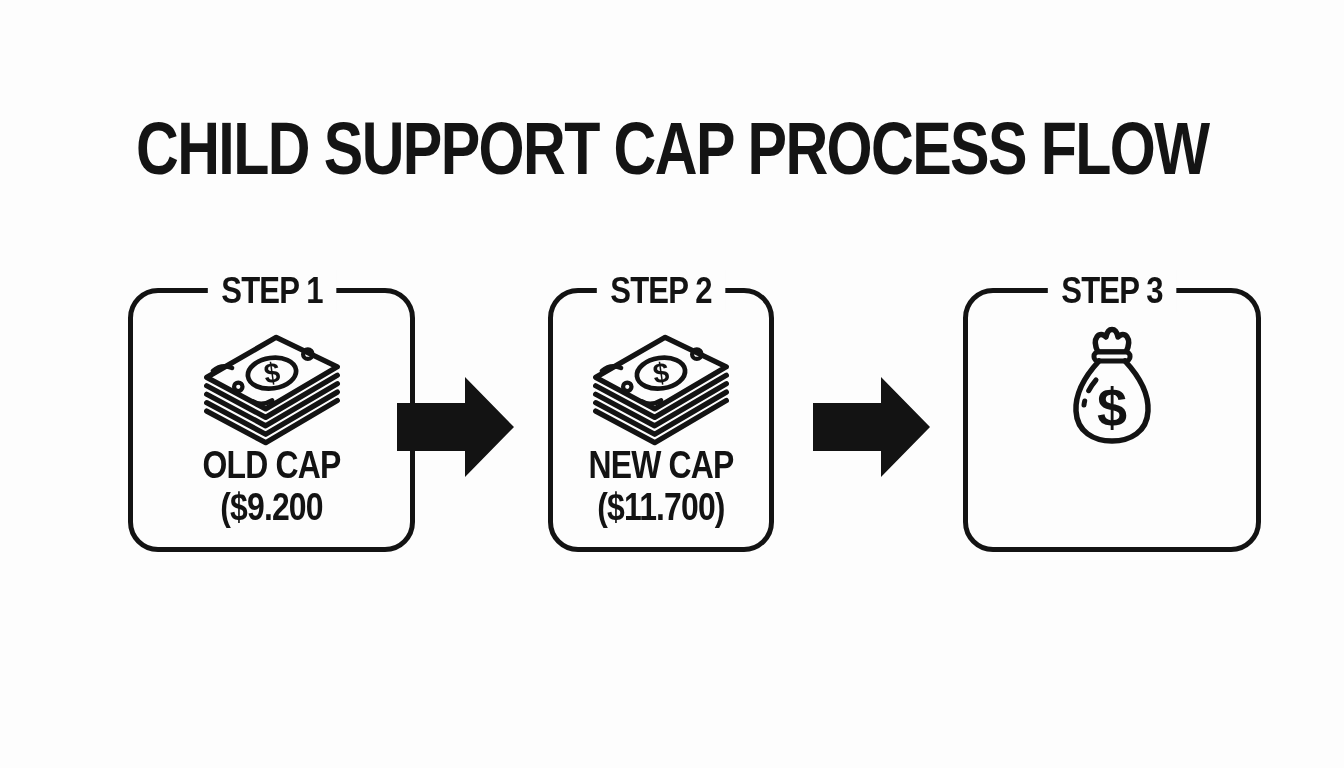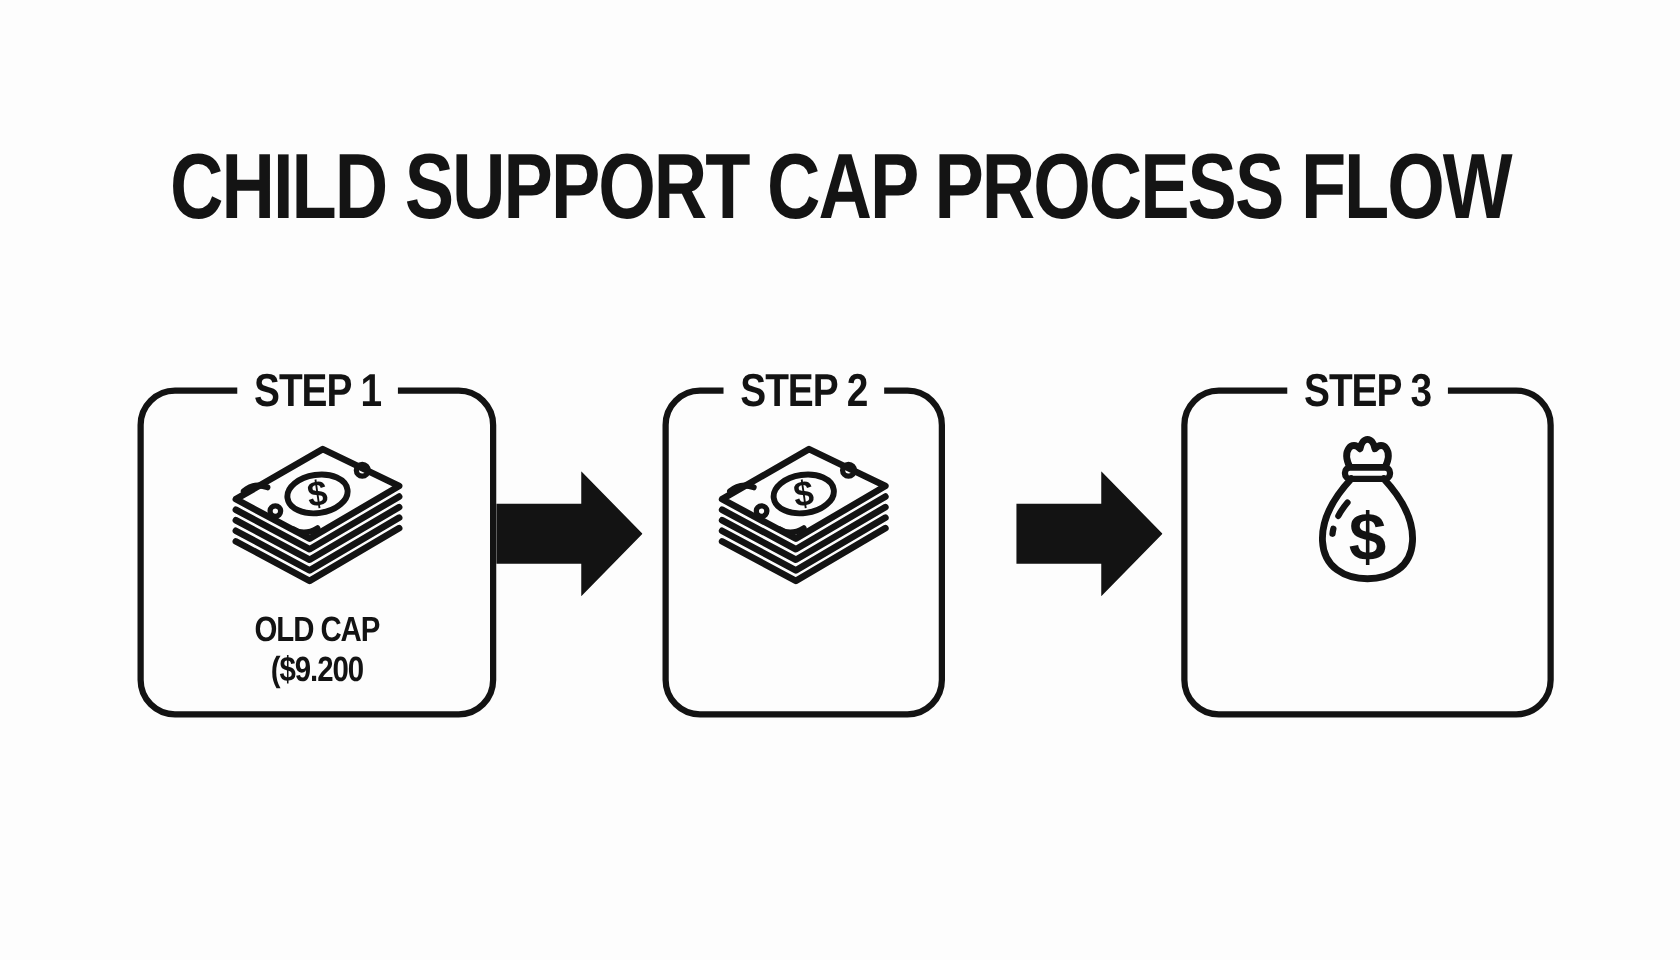--- a/index.html
+++ b/index.html
@@ -31,26 +31,27 @@
     font-weight: 800;
     letter-spacing: -2px;
     color: #141414;
     transform: scaleX(0.80);
     transform-origin: center;
     line-height: 1;
   }
   
   .step-box {
     position: absolute;
-    top: 310px;
+    top: 288px;
     height: 264px;
     border: 5px solid #131313;
     border-radius: 30px;
     box-sizing: border-box;
     background: #fdfdfd;
+    margin-left: 18px;
   }
   .box-1 { left: 110px; width: 287px; }
   .box-2 { left: 530px; width: 226px; }
   .box-3 { left: 945px; width: 298px; }
 
   .step-label {
     position: absolute;
     top: -23px;
     left: 50%;
     transform: translateX(-50%) scaleX(0.84);
@@ -74,21 +75,21 @@
   }
   .box-3 .icon-wrap { top: 32px; }
 
   .caption {
     position: absolute;
     bottom: 18px;
     left: 0;
     width: 100%;
     text-align: center;
     font-weight: 800;
-    font-size: 28px;
+    font-size: 38px;
     line-height: 1.12;
     letter-spacing: -1px;
     color: #131313;
   }
   .caption .cap-line {
     display: block;
     transform: scaleX(0.84);
     transform-origin: center;
     white-space: nowrap;
   }
@@ -156,20 +157,24 @@
         <circle cx="104" cy="22" r="4.5" stroke-width="4"></circle>
         <circle cx="38" cy="53" r="4" stroke-width="4"></circle>
         <path d="M14,38 Q22,31 32,35" stroke-width="4.5"></path>
         <path d="M52,67 Q60,72 70,66" stroke-width="4.5"></path>
         <path d="M8,52 L64,82 L132,42"></path>
         <path d="M8,60 L64,90 L132,50"></path>
         <path d="M8,68 L64,98 L132,58"></path>
         <path d="M8,76 L64,106 L132,66"></path>
       </svg>
     </div>
+    <div class="caption">
+      <span class="cap-line">NEW CAP</span>
+      <span class="cap-line">($11.700)</span>
+    </div>
   </div>
 
   <div class="flow-arrow arrow-2">
     <svg width="117" height="100" viewBox="0 0 117 100">
       <polygon points="0,26 68,26 68,0 117,50 68,100 68,74 0,74" fill="#131313"></polygon>
     </svg>
   </div>
 
   <div class="step-box box-3">
     <span class="step-label">STEP 3</span>

